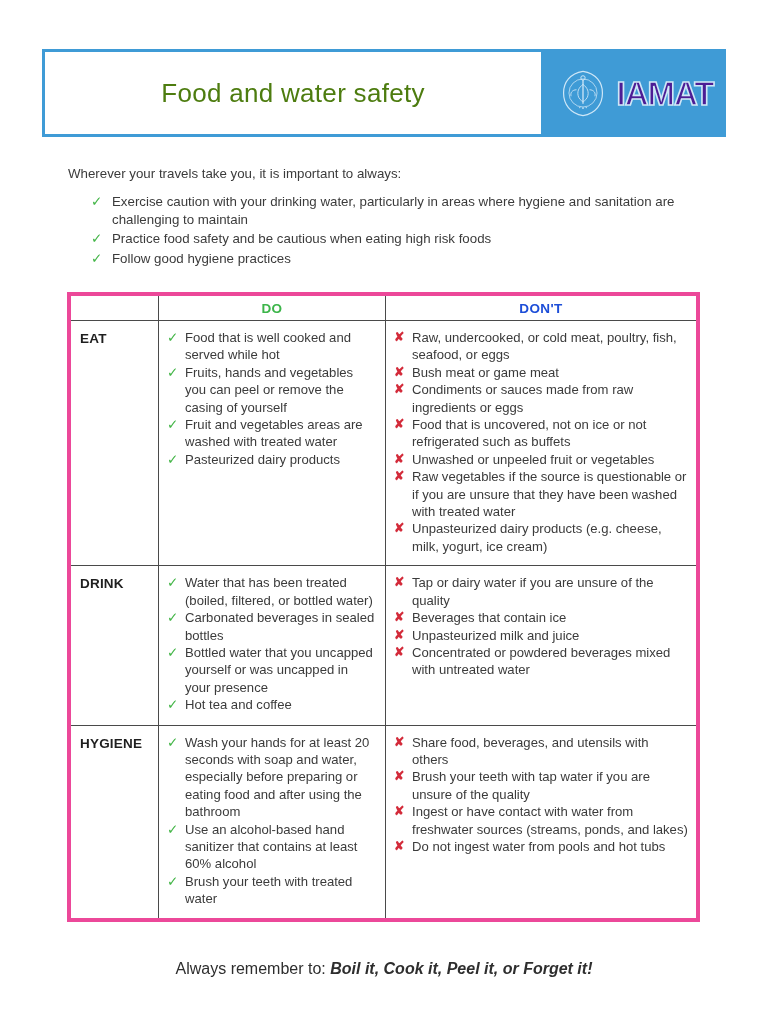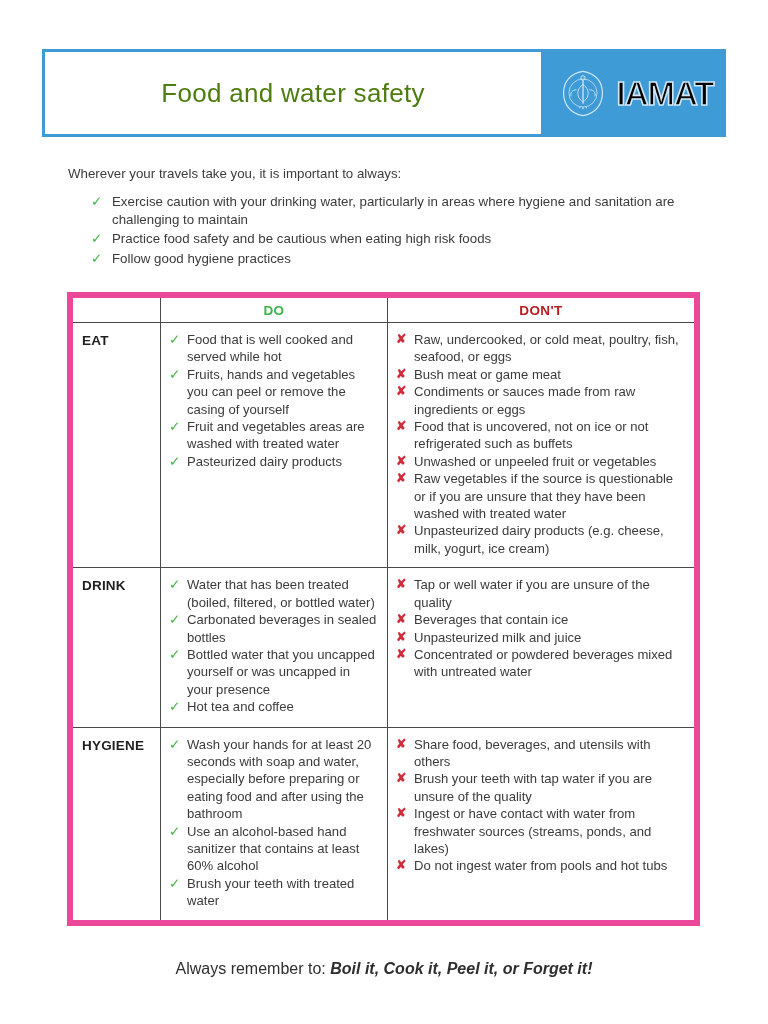--- a/index.html
+++ b/index.html
@@ -52,21 +52,21 @@
   }
   .logo-emblem {
     width: 54px;
     height: 54px;
     flex: 0 0 54px;
   }
   .logo-word {
     font-size: 33px;
     font-weight: 700;
     letter-spacing: -1px;
-    color: #000000;
+    color: #4c1d95;
     -webkit-text-stroke: 1.6px #cfe7f7;
     text-shadow: 0 0 0 #cfe7f7;
     font-family: "Liberation Sans", sans-serif;
     line-height: 1;
   }
 
   
   .intro {
     position: absolute;
     left: 68px;
@@ -102,21 +102,21 @@
   .mark-check { color: #45b649; }
   .mark-x { color: #d32b3a; font-size: 12.5px; font-weight: 700; }
   .intro-list li span.txt { flex: 1 1 auto; }
 
   
   .table {
     position: absolute;
     left: 67px;
     top: 292px;
     width: 633px;
-    border: 6px solid #ec4899;
+    border: 4px solid #ec4899;
     box-sizing: border-box;
     background: #fff;
   }
   .trow {
     display: flex;
     border-bottom: 1px solid #4a4a4a;
     box-sizing: border-box;
   }
   .trow:last-child { border-bottom: none; }
   .cat-col {
@@ -145,21 +145,21 @@
     align-items: center;
     justify-content: center;
   }
   .hdr-do {
     color: #3cb54a;
     font-weight: 700;
     font-size: 13.5px;
     letter-spacing: 0.4px;
   }
   .hdr-dont {
-    color: #b91c1c;
+    color: #1d4ed8;
     font-weight: 700;
     font-size: 13.5px;
     letter-spacing: 0.4px;
   }
   .cat-label {
     font-weight: 700;
     font-size: 13.5px;
     color: #1f1f1f;
     letter-spacing: 0.2px;
     white-space: nowrap;
@@ -335,21 +335,21 @@
         <li>
             <span class="mark mark-check">✓</span>
             <span class="txt">Hot tea and coffee</span>
           </li>
       </ul>
     </div>
     <div class="dont-col">
       <ul class="cell-list">
         <li>
             <span class="mark mark-x">✘</span>
-            <span class="txt">Tap or well water if you are unsure of the quality</span>
+            <span class="txt">Tap or dairy water if you are unsure of the quality</span>
           </li>
         <li>
             <span class="mark mark-x">✘</span>
             <span class="txt">Beverages that contain ice</span>
           </li>
         <li>
             <span class="mark mark-x">✘</span>
             <span class="txt">Unpasteurized milk and juice</span>
           </li>
         <li>

